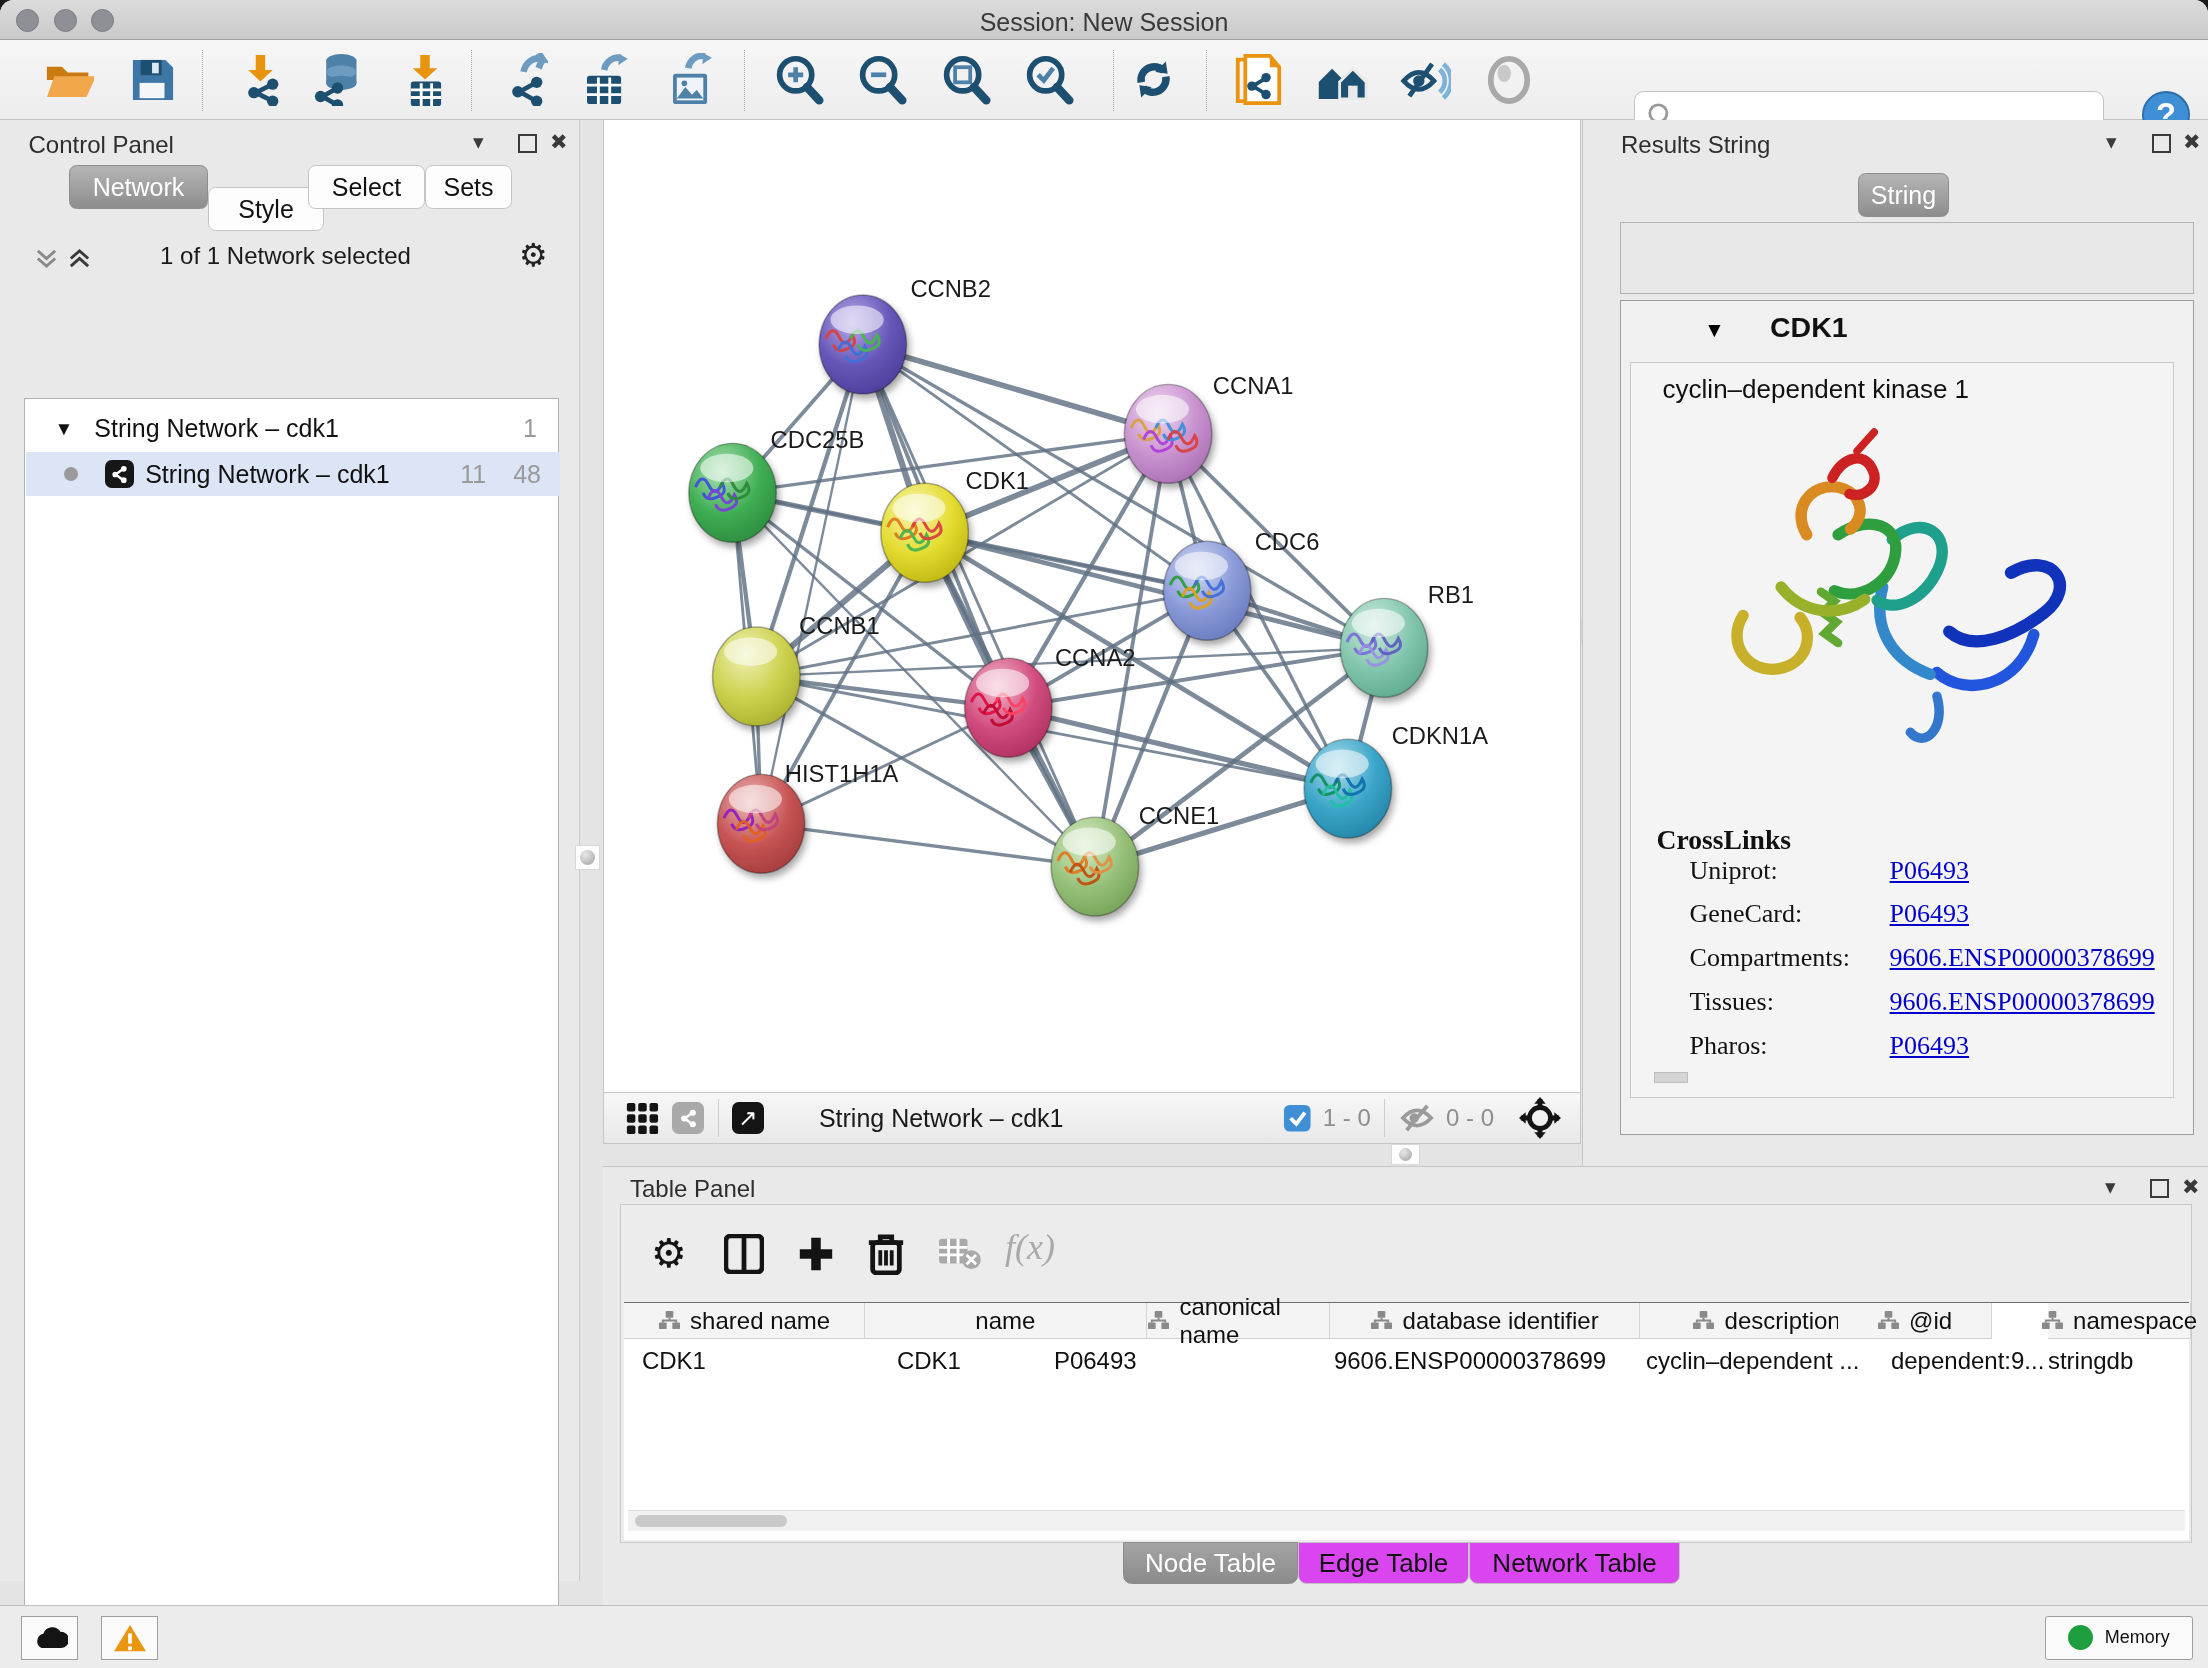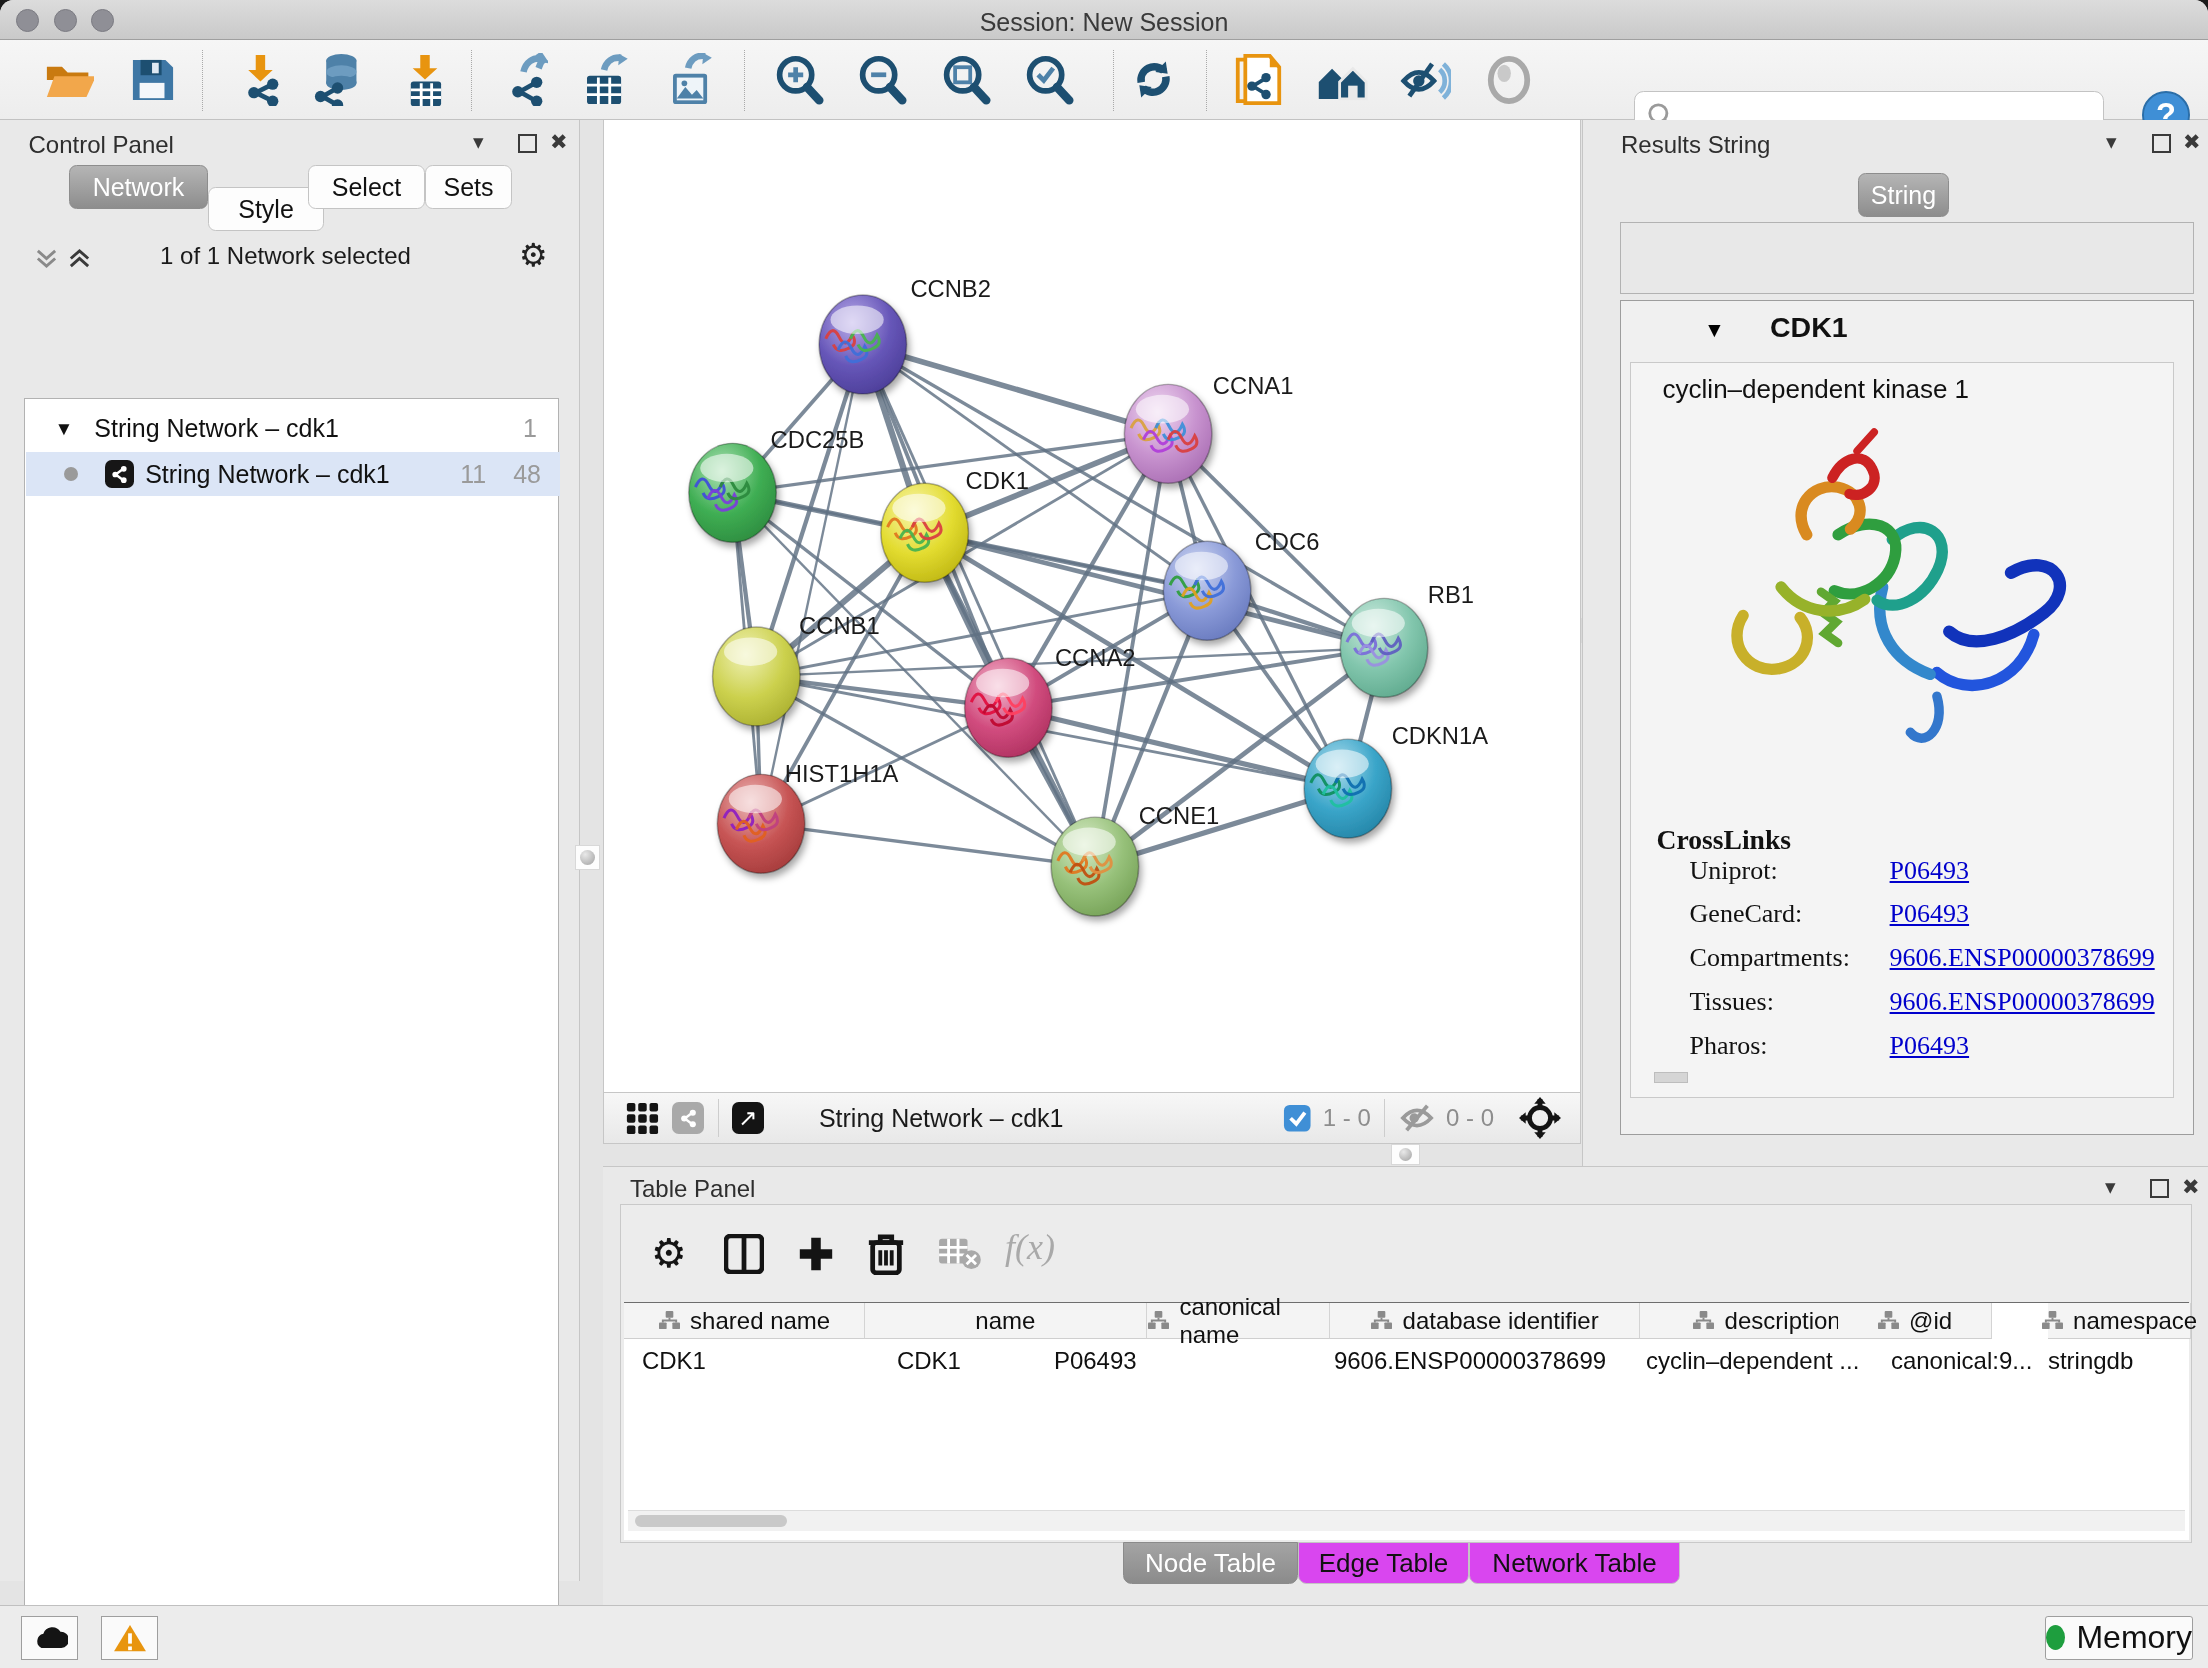--- a/index.html
+++ b/index.html
@@ -753,21 +753,21 @@
             </span>
             <span>namespace</span>
           </div>
         </div>
       <div id="tbl-row">
           <span class="td-text" style="left: 18px;">CDK1</span>
           <span class="td-text" style="left: 273px;">CDK1</span>
           <span class="td-text" style="left: 430px;">P06493</span>
           <span class="td-text" style="left: 710px;">9606.ENSP00000378699</span>
           <span class="td-text" style="left: 1022px;">cyclin–dependent ...</span>
-          <span class="td-text" style="left: 1267px;">canonical:9...</span>
+          <span class="td-text" style="left: 1267px;">dependent:9...</span>
           <span class="td-text" style="left: 1424px;">stringdb</span>
         </div>
       <div class="abs" style="left:3.8px;top:207px;width:1557px;height:21px;background:#f1f1f1;border-top:1px solid #dcdcdc">
         <div class="abs" style="left:7.6px;top:3.8px;width:152px;height:12.4px;border-radius:6.7px;background:#c9c9c9"></div>
       </div>
     </div>
     <div id="tbl-tabs" class="abs" style="left:0;top:337px;width:1572px;height:44px">
         <div class="btab sel" style="left: 502px; width: 175px;">Node Table</div>
         <div class="btab" style="left: 677px; width: 171px;">Edge Table</div>
         <div class="btab" style="left: 848px; width: 211px;">Network Table</div>
@@ -782,18 +782,18 @@
     </div>
     <div class="st-btn abs" style="left:101px;width:57px">
       <svg width="34" height="30" viewBox="0 0 36 32">
           <path d="M18 2 L35 30 H1z" fill="#e8950f"></path>
           <rect x="16" y="11" width="4" height="11" fill="#fff"></rect>
           <rect x="16" y="25" width="4" height="4" fill="#fff"></rect>
         </svg>
     </div>
     <div class="st-btn abs" style="left:2045px;width:148px;border-radius:2.9px">
       <span style="width:25px;height:25px;border-radius:50%;background:#1e9e3e;margin-right:11.4px"></span>
-      <span style="font-size:32px;color:#111">Memory</span>
+      <span style="font-size:18px;color:#111">Memory</span>
     </div>
   </div>
 
 </div>
 
 
 </body></html>

